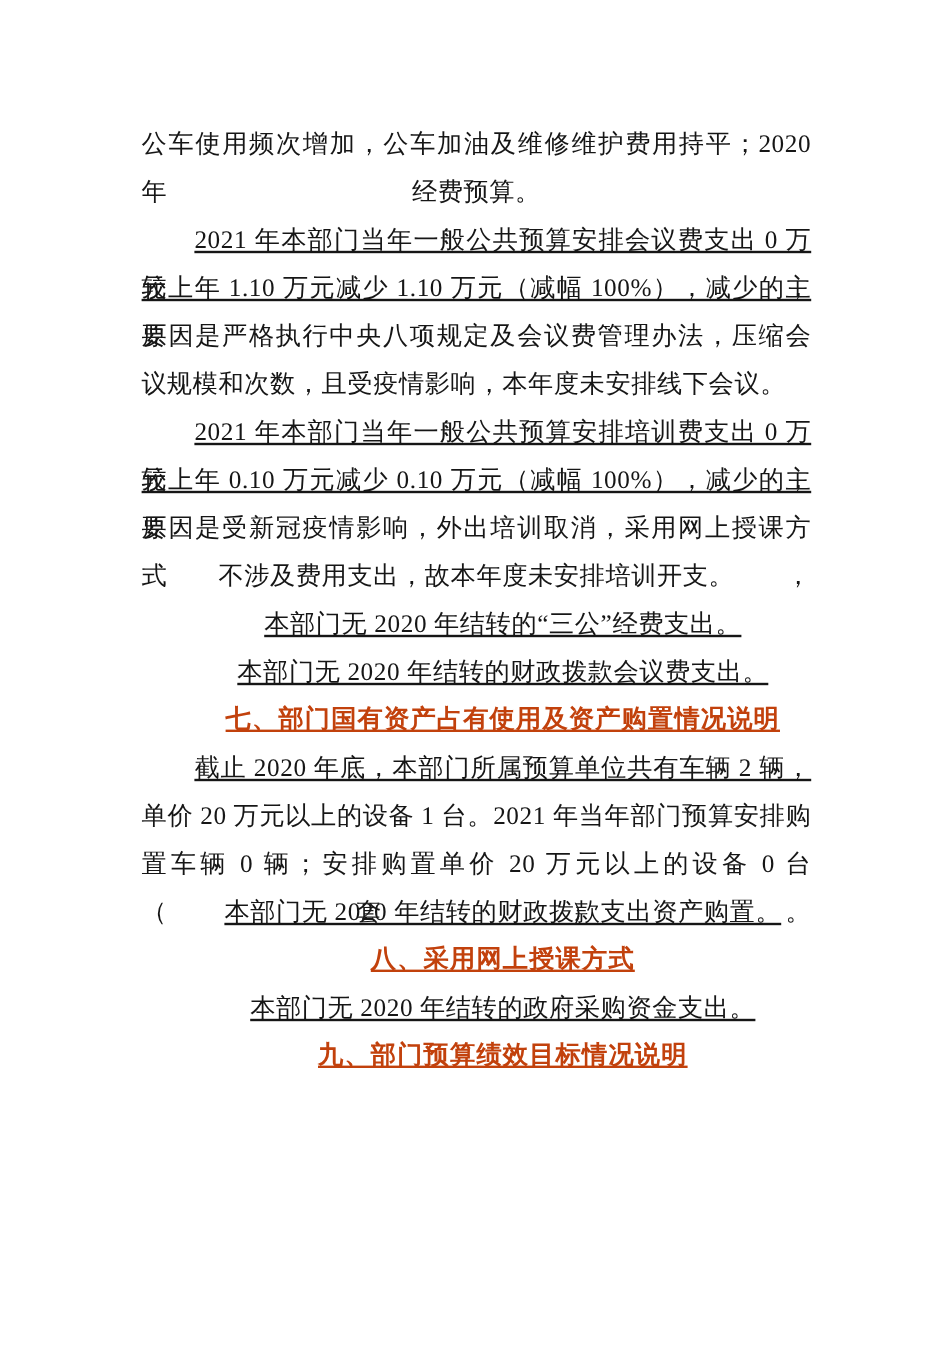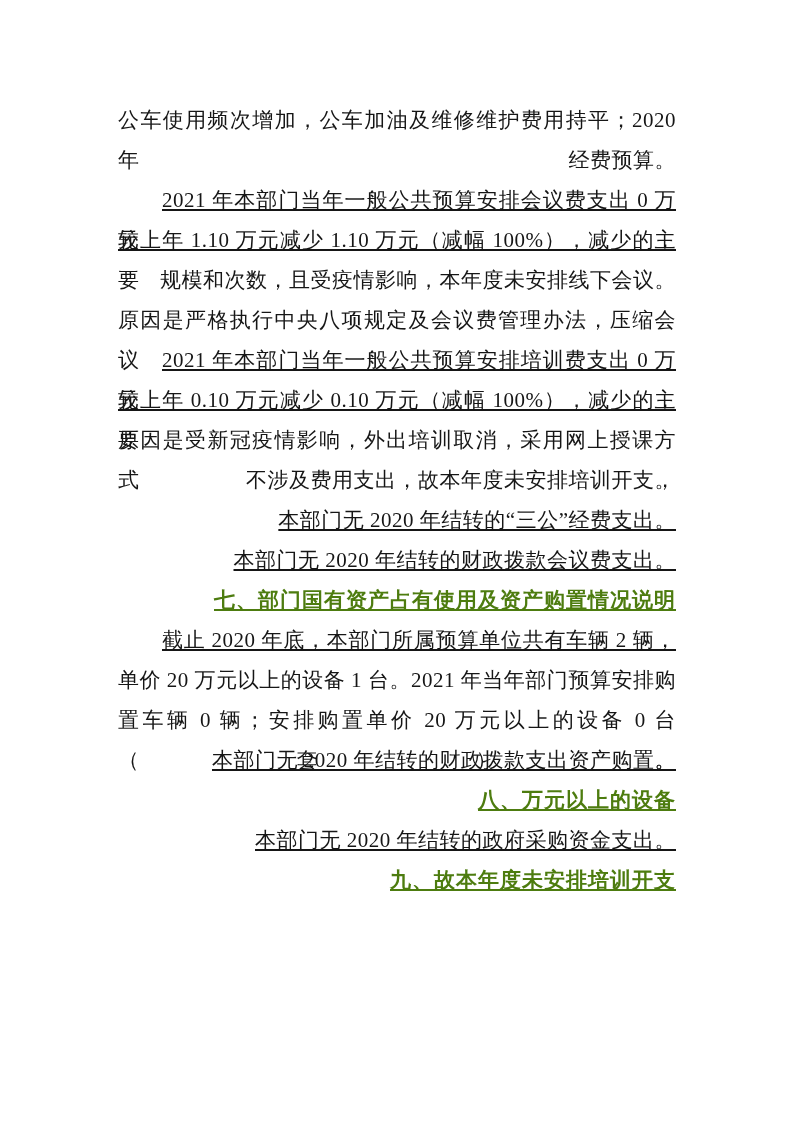--- a/index.html
+++ b/index.html
@@ -20,59 +20,59 @@
   .doc-body {
     position: absolute;
     left: 118px;
     top: 100px;
     width: 558px;
   }
   .line {
     font-size: 21px;
     line-height: 40px;
     height: 40px;
-    text-align: right;
+    text-align: center;
     letter-spacing: 0.5px;
     white-space: normal;
   }
   .line.justify {
     text-align: justify;
     text-align-last: justify;
     text-justify: inter-character;
   }
   .line.indent {
     text-indent: 44px;
     text-decoration: underline;
   }
   .line.heading {
     font-weight: bold;
     font-family: "Liberation Sans", "DejaVu Sans", sans-serif;
     letter-spacing: 1px;
-    color: #4d7c0f;
+    color: #c2410c;
   }
 </style>
 </head>
 <body>
 
 <div class="page">
   <div class="doc-body">
     <div class="line justify">公车使用频次增加，公车加油及维修维护费用持平；2020 年</div>
     <div class="line">经费预算。</div>
     <div class="line justify indent">2021 年本部门当年一般公共预算安排会议费支出 0 万元，</div>
     <div class="line justify">较上年 1.10 万元减少 1.10 万元（减幅 100%），减少的主要</div>
+    <div class="line justify">原因是严格执行中央八项规定及会议费管理办法，压缩会议</div>
     <div class="line">规模和次数，且受疫情影响，本年度未安排线下会议。</div>
-    <div class="line justify">原因是严格执行中央八项规定及会议费管理办法，压缩会议</div>
     <div class="line justify indent">2021 年本部门当年一般公共预算安排培训费支出 0 万元，</div>
     <div class="line justify">较上年 0.10 万元减少 0.10 万元（减幅 100%），减少的主要</div>
     <div class="line justify">原因是受新冠疫情影响，外出培训取消，采用网上授课方式，</div>
     <div class="line">不涉及费用支出，故本年度未安排培训开支。</div>
     <div class="line indent">本部门无 2020 年结转的“三公”经费支出。</div>
     <div class="line indent">本部门无 2020 年结转的财政拨款会议费支出。</div>
     <div class="line heading indent">七、部门国有资产占有使用及资产购置情况说明</div>
     <div class="line justify indent">截止 2020 年底，本部门所属预算单位共有车辆 2 辆，</div>
     <div class="line justify">单价 20 万元以上的设备 1 台。2021 年当年部门预算安排购</div>
     <div class="line justify">置车辆 0 辆；安排购置单价 20 万元以上的设备 0 台（套）。</div>
     <div class="line indent">本部门无 2020 年结转的财政拨款支出资产购置。</div>
-    <div class="line heading indent">八、万元以上的设备</div>
+    <div class="line heading indent">八、采用网上授课方式</div>
     <div class="line indent">本部门无 2020 年结转的政府采购资金支出。</div>
-    <div class="line heading indent">九、故本年度未安排培训开支</div>
+    <div class="line heading indent">九、部门预算绩效目标情况说明</div>
   </div>
 </div>
 
 </body></html>

